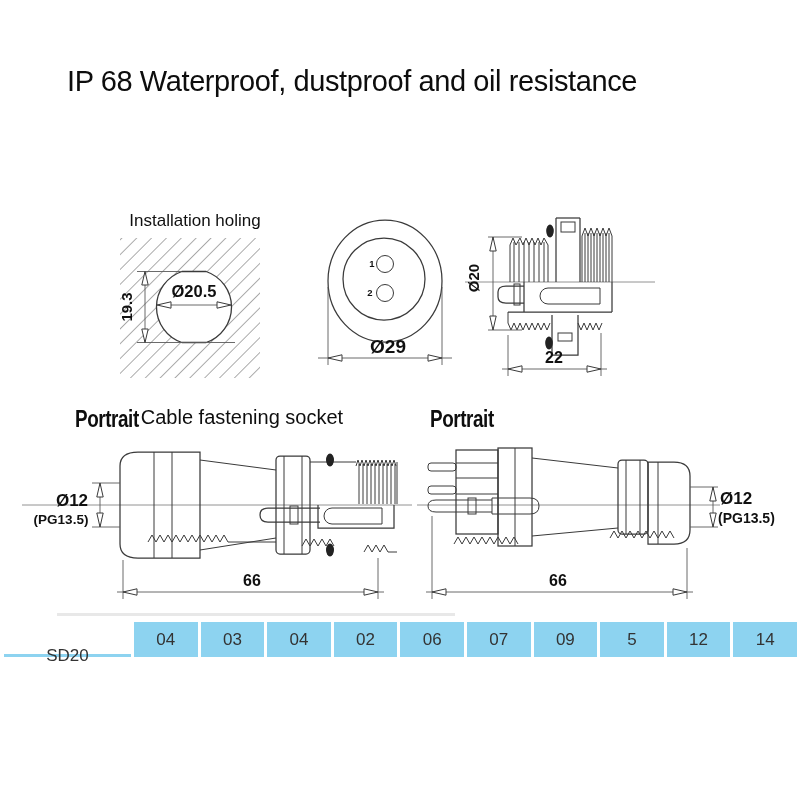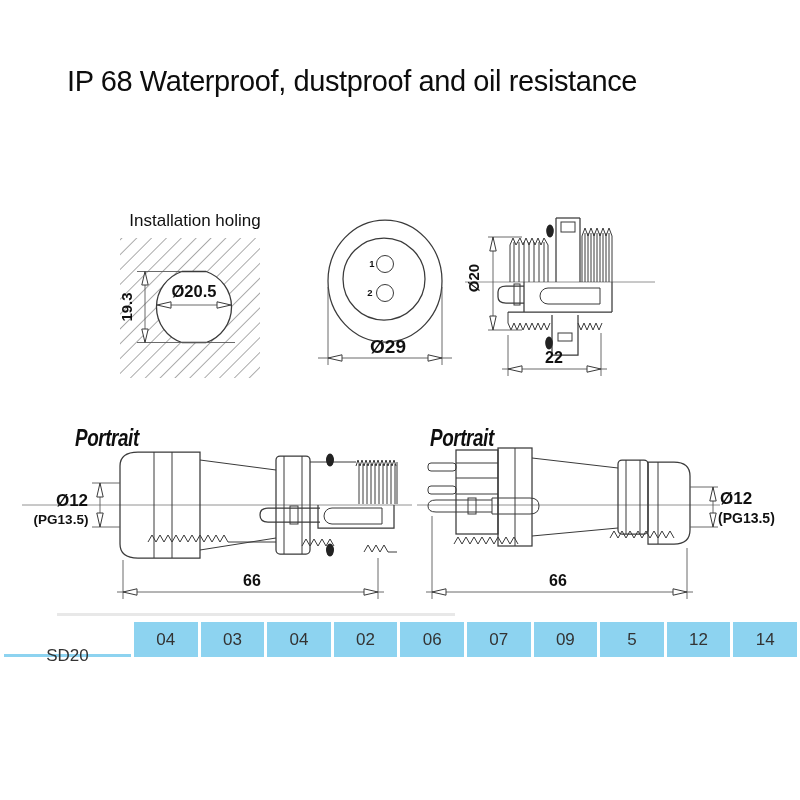--- a/index.html
+++ b/index.html
@@ -13,21 +13,21 @@
            font-size:29px; line-height:39px; letter-spacing:-0.4px; color:#0d0d0d; }
   svg.draw { position:absolute; overflow:visible; }
   .d  { stroke:#3a3a3a; stroke-width:1.25; fill:none; }
   .dt { stroke:#3a3a3a; stroke-width:1; fill:none; }
   .tl { stroke:#5a5a5a; stroke-width:0.9; fill:none; }
   .cl { stroke:#777;    stroke-width:0.8; fill:none; }
   .ah { fill:#fff; stroke:#3a3a3a; stroke-width:1; }
   text { fill:#101010; }
   .lbl  { font-size:17px; }
   .dim  { font-weight:700; }
-  .heading { position:absolute; top:424px; height:28px; display:flex; align-items:flex-end;font-style:italic; }
+  .heading { position:absolute; top:406px; height:28px; display:flex; align-items:flex-start; }
   .heading .b { font-size:23px; font-weight:700; letter-spacing:-0.5px;
                 display:inline-block; transform:scaleX(.82); transform-origin:left bottom;
                 margin-right:-12px; }
   .heading .r { font-size:20px; }
   .size-table { position:absolute; left:4px; top:622px; width:793px; height:35px;
                 display:flex; gap:3px; }
   .size-table .cell { background:#8dd3f0; color:#333; font-size:17px; flex:1;
                       display:flex; align-items:center; justify-content:center; }
   .size-table .cell.first { flex:0 0 127px;margin-top:32px; }
   .stray { left:57px; top:613px; width:398px; height:3px; background:#e8e8e8; }
@@ -149,20 +149,21 @@
     <line x1="139" y1="140" x2="139" y2="183" class="tl"></line>
     <line x1="40" y1="176" x2="145" y2="176" class="tl"></line>
     <polygon class="ah" points="46,176 60,172.8 60,179.2"></polygon>
     <polygon class="ah" points="139,176 125,172.8 125,179.2"></polygon>
     <text x="92" y="170" text-anchor="middle" font-size="16" class="dim">22</text>
   </g>
 </svg>
 
 <div class="heading" style="left:75px;">
   <span class="b">Portrait</span>
+  <span class="r">Cable fastening socket</span>
 </div>
 
 <div class="heading" style="left:430px;">
   <span class="b">Portrait</span>
 </div>
 
 <svg class="draw" style="left:20px; top:438px;" width="400" height="170" viewBox="0 0 400 170">
   <line x1="2" y1="67" x2="392" y2="67" class="cl"></line>
   <g>
 

